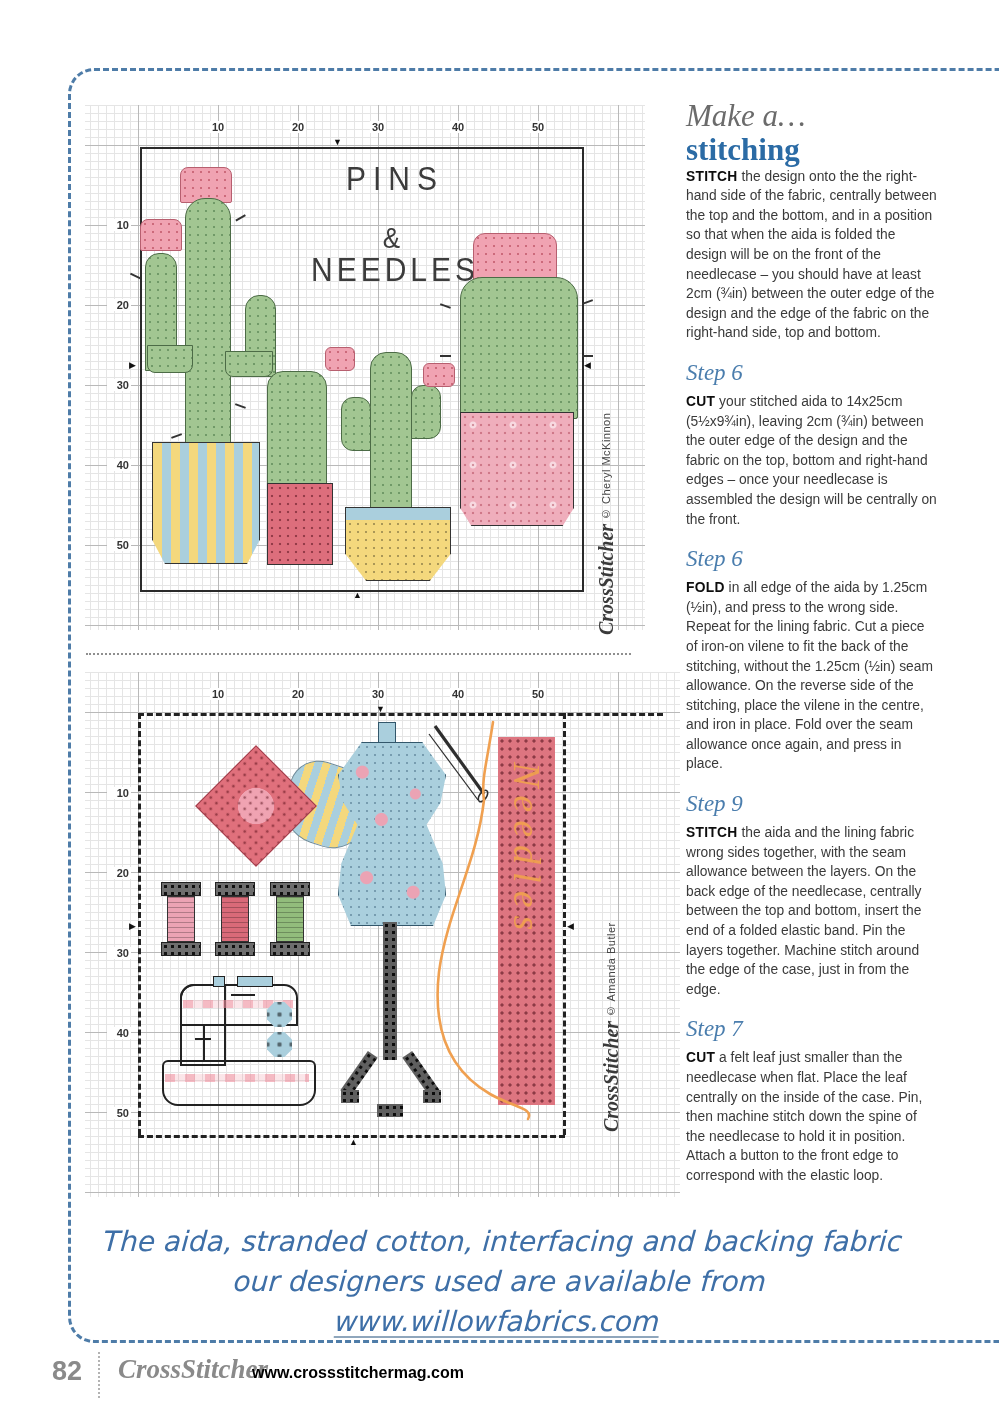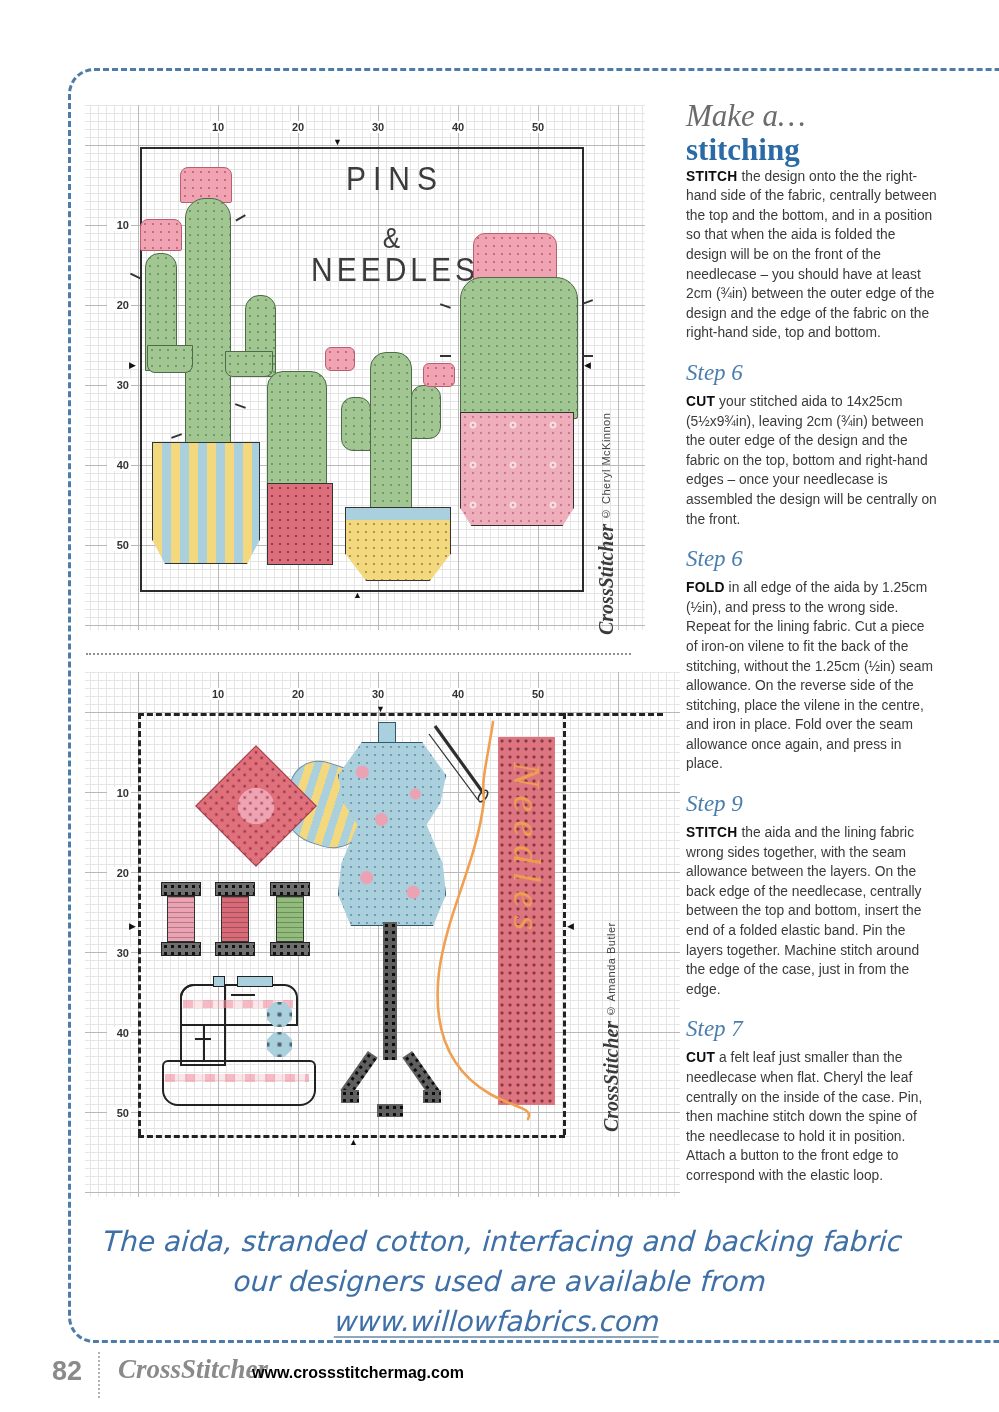--- a/index.html
+++ b/index.html
@@ -257,21 +257,21 @@
     <div class="step">
       <h3>Step 6</h3>
       <p><strong>FOLD</strong><span> in all edge of the aida by 1.25cm (½in), and press to the wrong side. Repeat for the lining fabric. Cut a piece of iron-on vilene to fit the back of the stitching, without the 1.25cm (½in) seam allowance. On the reverse side of the stitching, place the vilene in the centre, and iron in place. Fold over the seam allowance once again, and press in place.</span></p>
     </div>
     <div class="step">
       <h3>Step 9</h3>
       <p><strong>STITCH</strong><span> the aida and the lining fabric wrong sides together, with the seam allowance between the layers. On the back edge of the needlecase, centrally between the top and bottom, insert the end of a folded elastic band. Pin the layers together. Machine stitch around the edge of the case, just in from the edge.</span></p>
     </div>
     <div class="step">
       <h3>Step 7</h3>
-      <p><strong>CUT</strong><span> a felt leaf just smaller than the needlecase when flat. Cheryl the leaf centrally on the inside of the case. Pin, then machine stitch down the spine of the needlecase to hold it in position. Attach a button to the front edge to correspond with the elastic loop.</span></p>
+      <p><strong>CUT</strong><span> a felt leaf just smaller than the needlecase when flat. Place the leaf centrally on the inside of the case. Pin, then machine stitch down the spine of the needlecase to hold it in position. Attach a button to the front edge to correspond with the elastic loop.</span></p>
     </div>
   </aside>
 
   <div class="supplier-note">
     <span>The aida, stranded cotton, interfacing and backing fabric</span><br>
     <span>our designers used are available from </span><span class="link">www.willowfabrics.com</span>
   </div>
 
   <footer class="footer">
     <span class="page-num">82</span>

